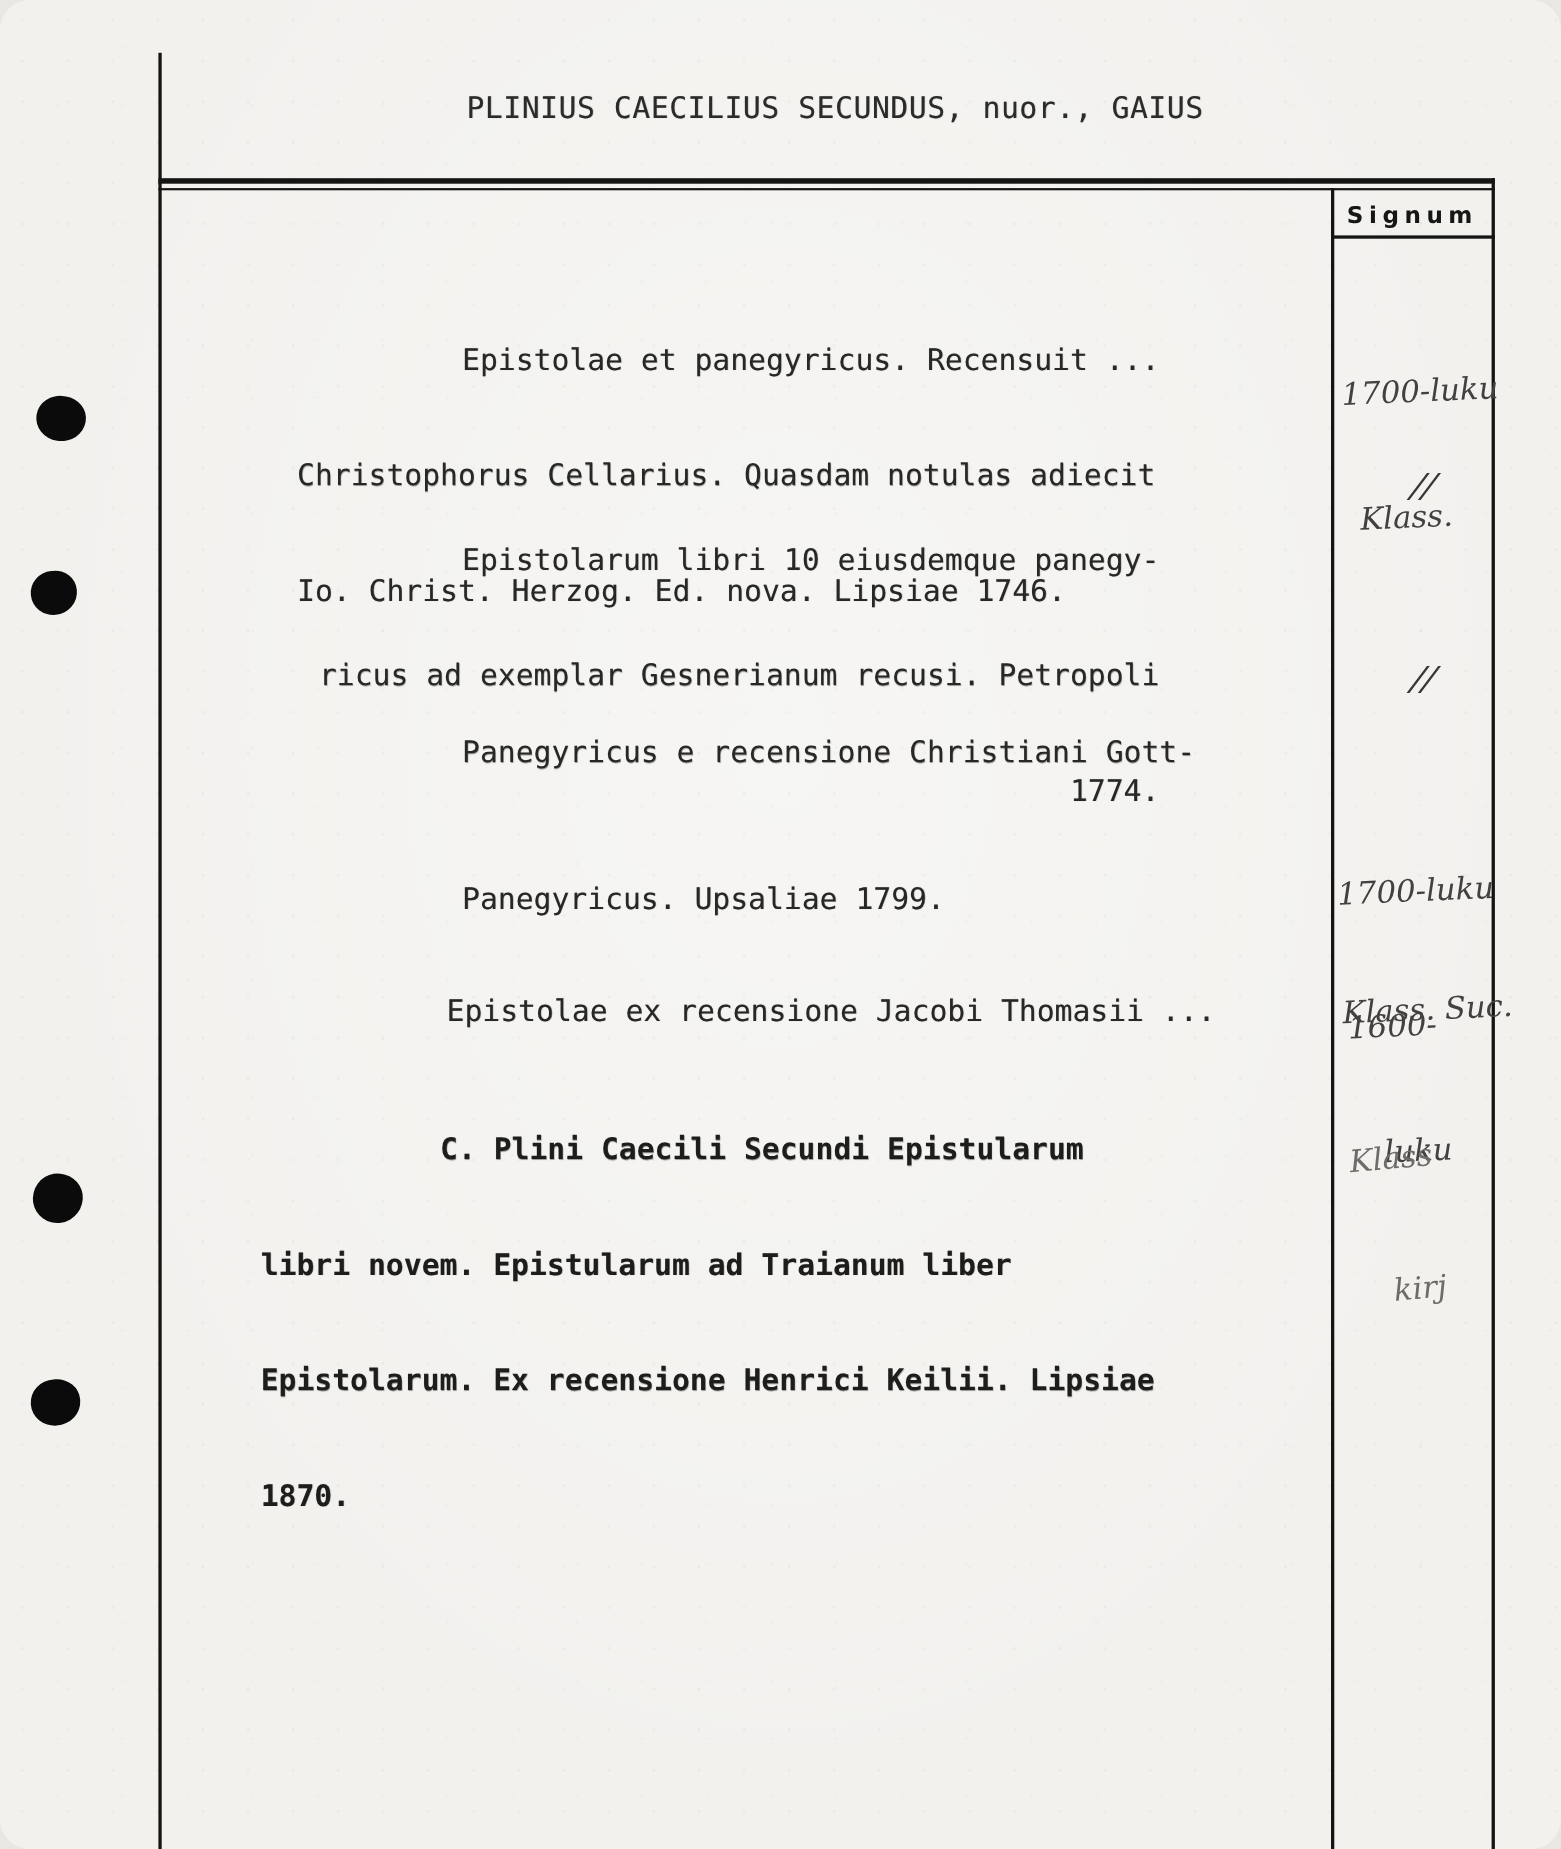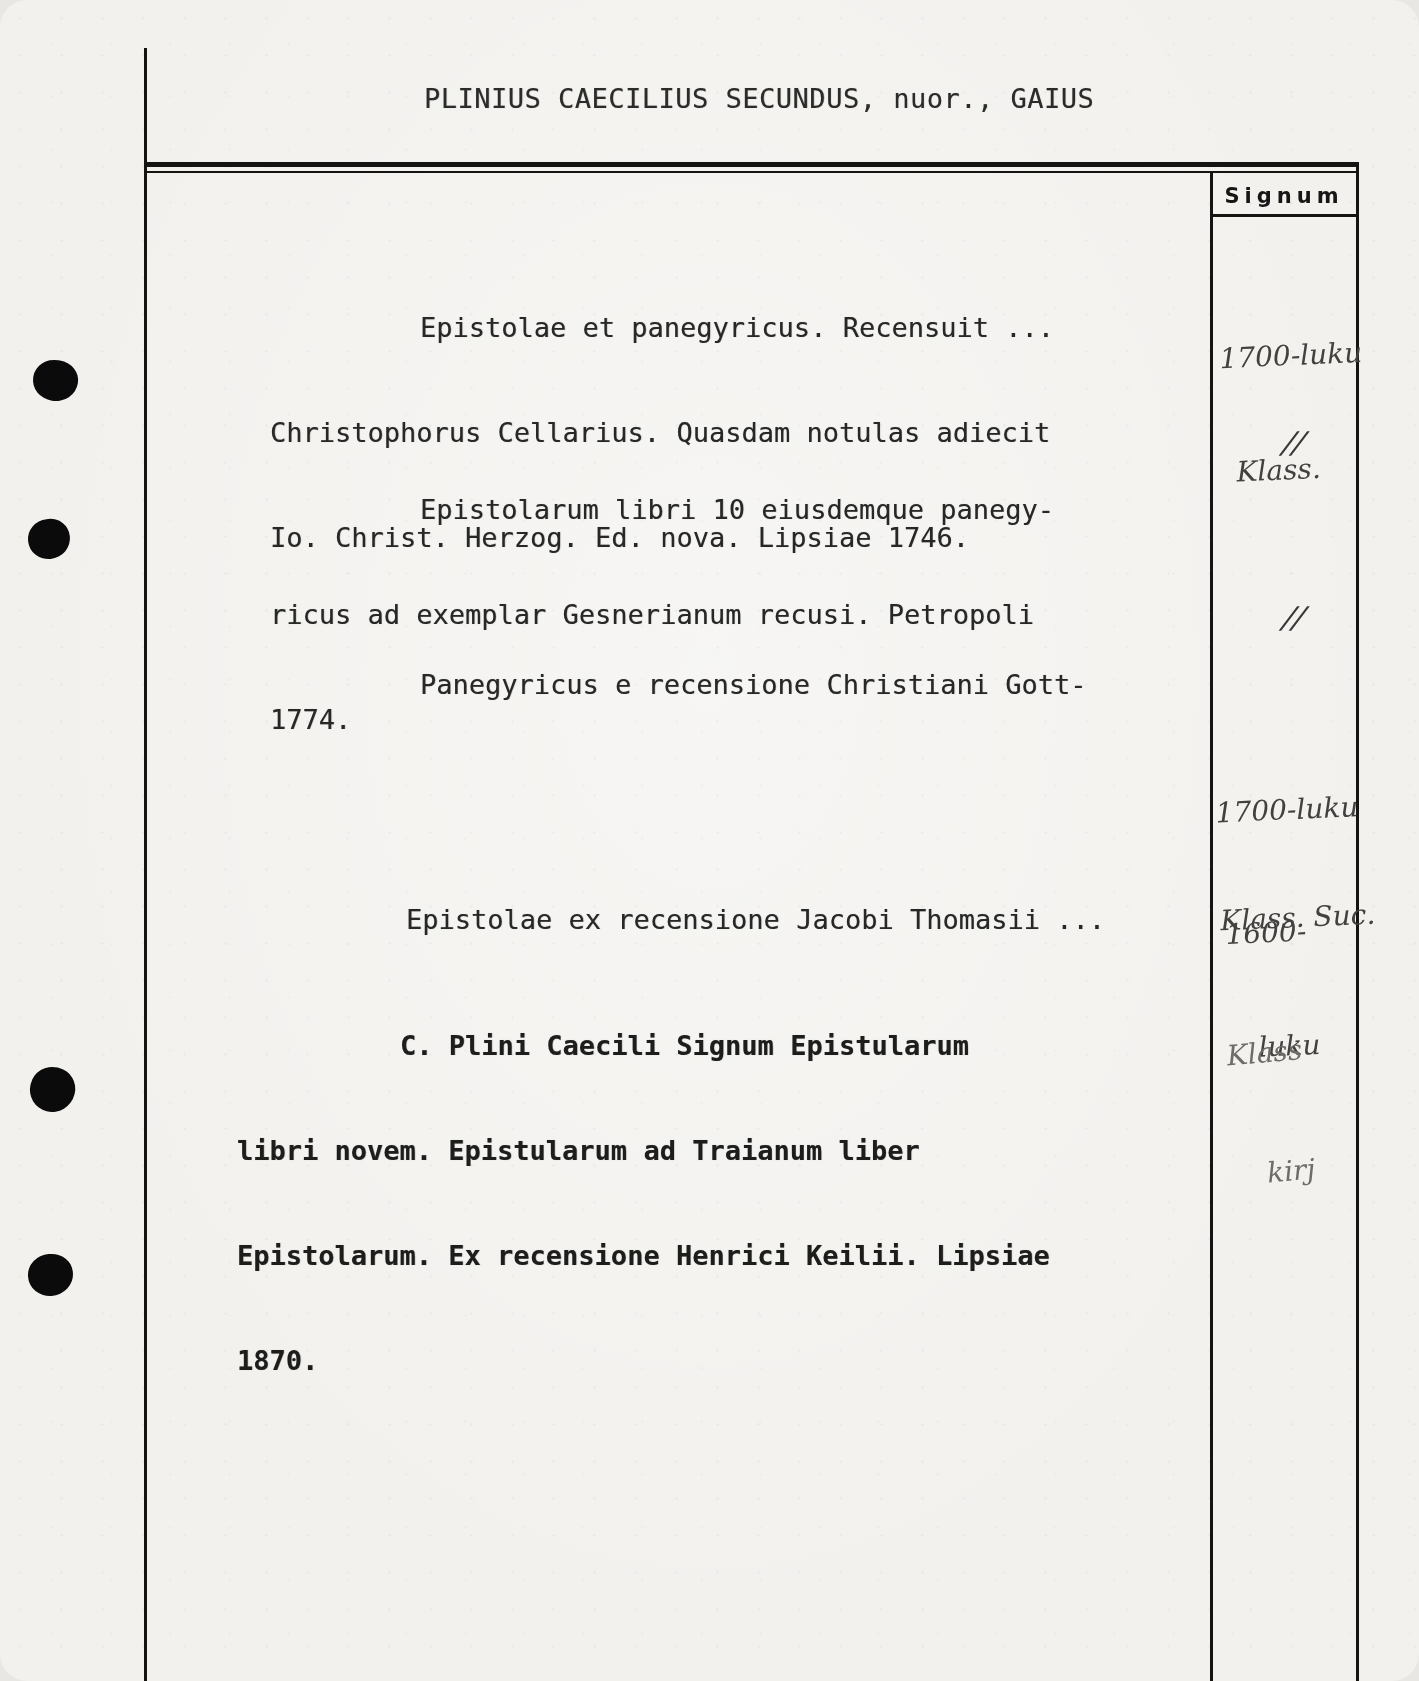--- a/index.html
+++ b/index.html
@@ -46,21 +46,21 @@
     color:#161616; box-sizing:border-box;
   }
   .entry {
     position:absolute; left:270px;
     font-size:27px; line-height:35px; color:#272726;
     text-shadow:0.4px 0.4px 0.7px rgba(45,45,45,0.45);
     white-space:pre;
   }
   .entry .first { padding-left:150px; }
   .e1 { top:240px; }
-  .e2 { top:422px; }
+  .e2 { top:422px;text-align:right; }
   .e3 { top:597px; }
   .e4 { top:730px; }
   .e5 { top:832px; left:256px; }
   .e6 { top:958px; left:237px; font-weight:bold; color:#1d1d1c; }
   .e6 .first { padding-left:163px; }
 
   
   .sig {
     position:absolute;
     font-family:"DejaVu Serif", serif; font-style:italic;
@@ -112,27 +112,30 @@
   <div class="entry e2">
     <div class="first">Epistolarum libri 10 eiusdemque panegy-</div>
     <div>ricus ad exemplar Gesnerianum recusi. Petropoli</div>
     <div>1774.</div>
   </div>
 
   <div class="entry e3">
     <div class="first">Panegyricus e recensione Christiani Gott-</div>
   </div>
 
+  <div class="entry e4">
+    <div class="first">Panegyricus. Upsaliae 1799.</div>
+  </div>
 
   <div class="entry e5">
     <div class="first">Epistolae ex recensione Jacobi Thomasii ...</div>
   </div>
 
   <div class="entry e6">
-    <div class="first">C. Plini Caecili Signum Epistularum</div>
+    <div class="first">C. Plini Caecili Secundi Epistularum</div>
     <div>libri novem. Epistularum ad Traianum liber</div>
     <div>Epistolarum. Ex recensione Henrici Keilii. Lipsiae</div>
     <div>1870.</div>
   </div>
 
   <div class="sig s1">
     <div class="l1">1700-luku</div>
     <div class="l2">Klass.</div>
   </div>
 

